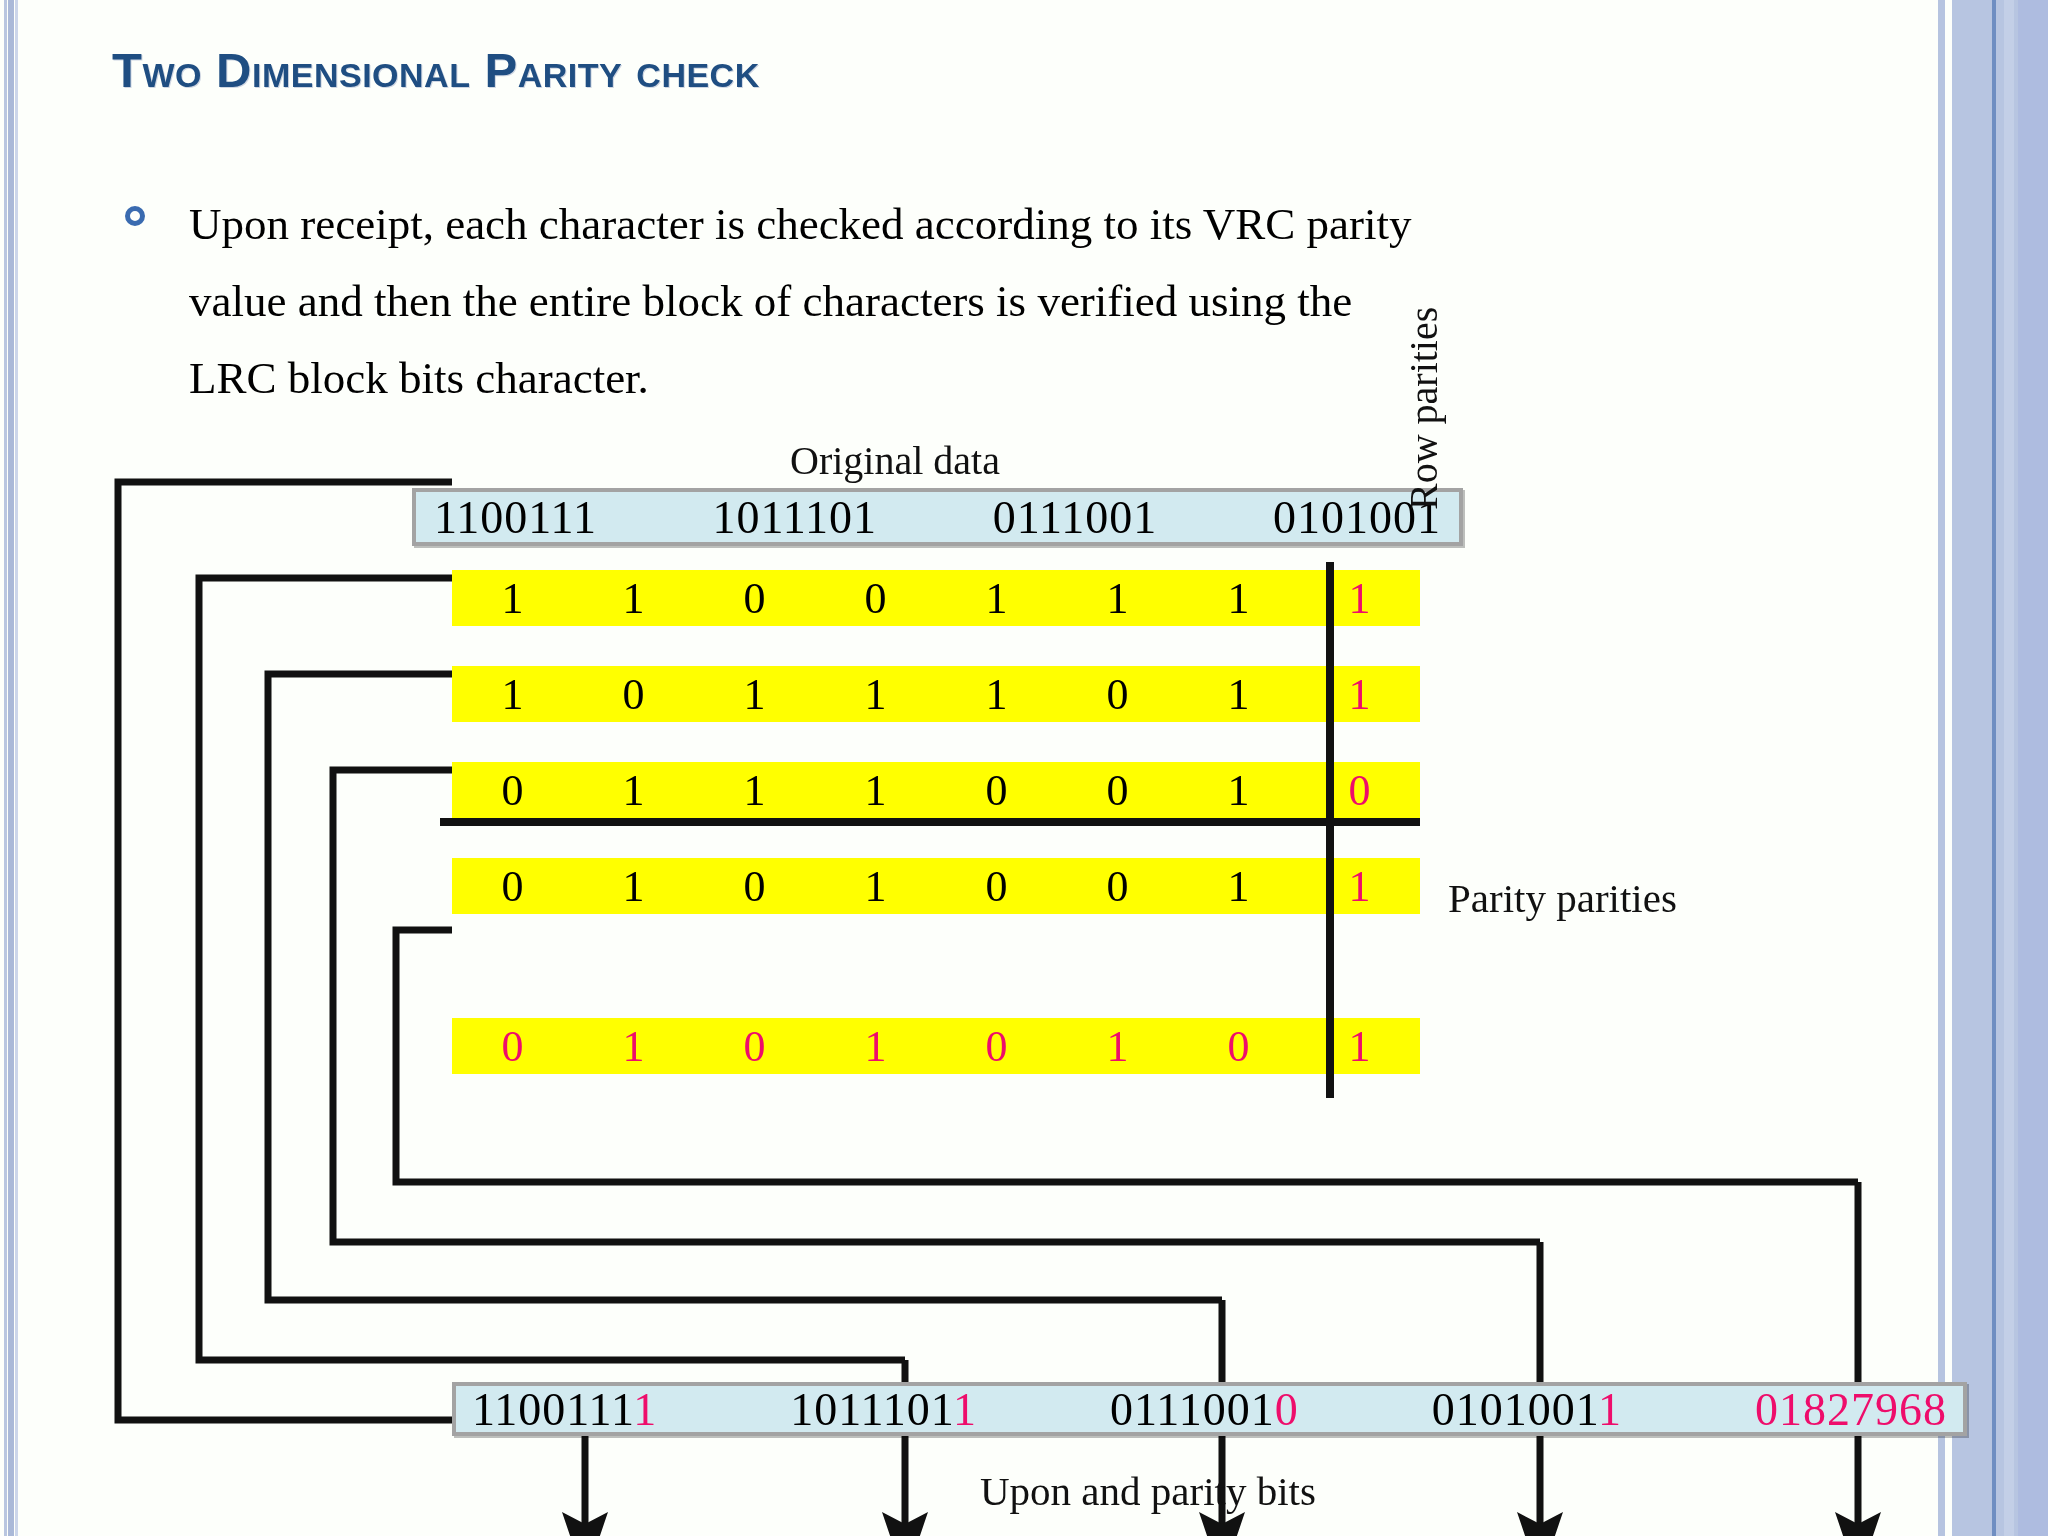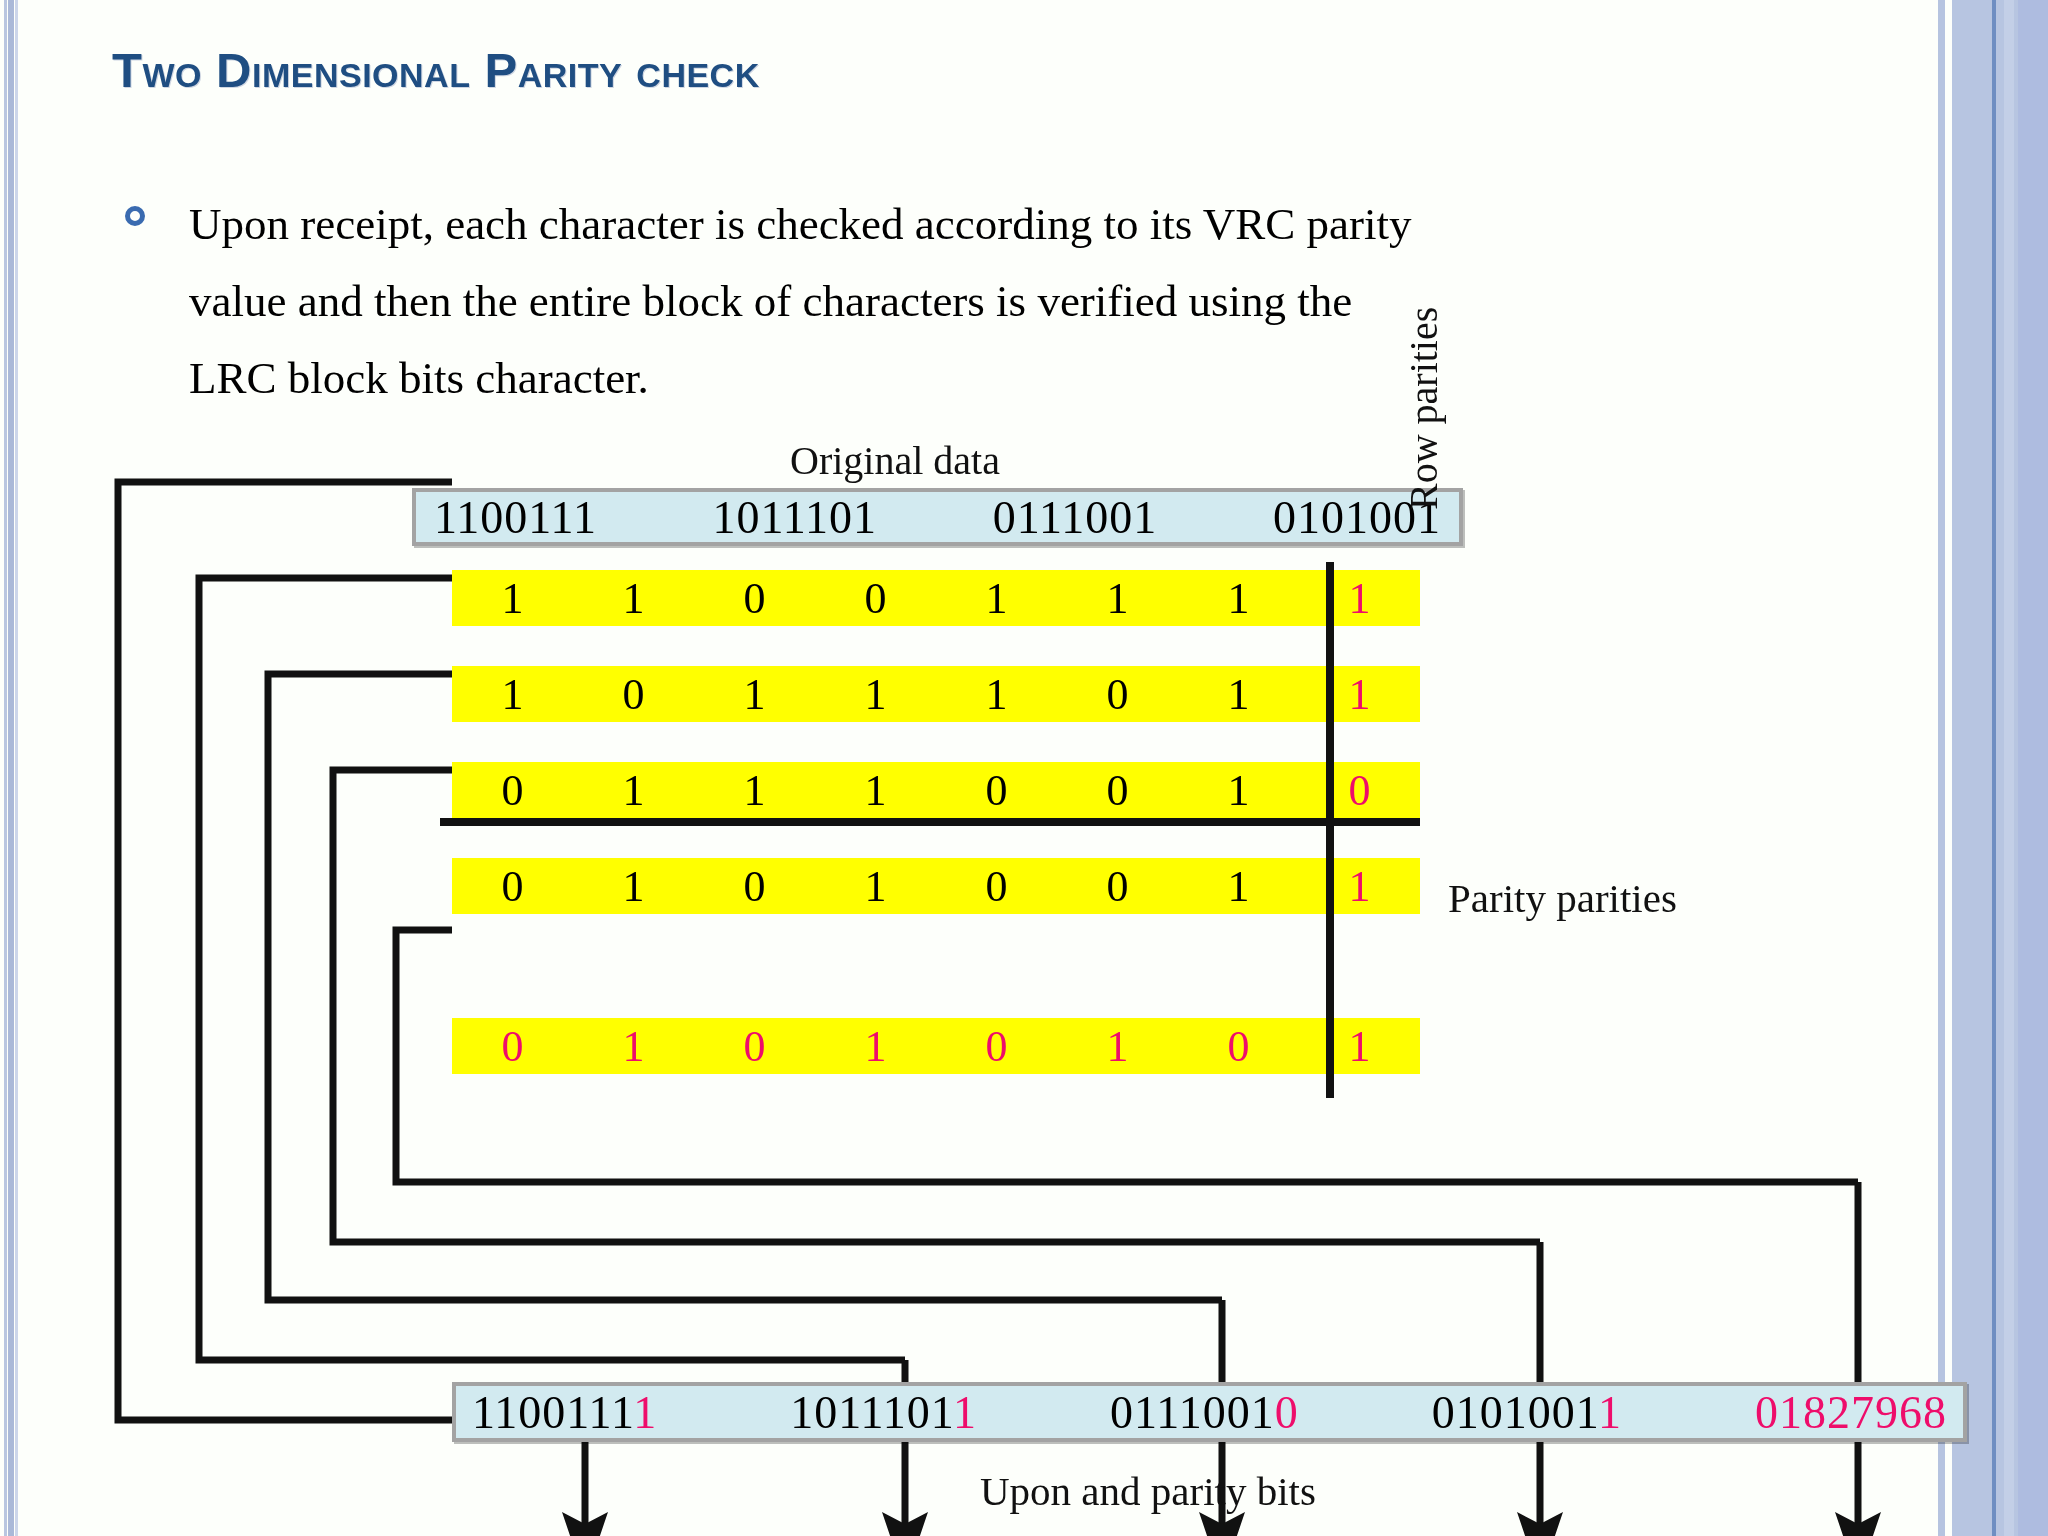--- a/index.html
+++ b/index.html
@@ -66,21 +66,21 @@
   
   .databar{
     position:absolute;background:#d2eaf0;
     border:4px solid #a3a3a3;
     box-sizing:border-box;
     display:flex;align-items:center;
     font-size:46px;color:#000;
     box-shadow:2px 2px 0 rgba(0,0,0,.25);
   }
   .bar-top{left:412px;top:68px;width:1051px;height:58px;padding:0 18px;justify-content:space-between;}
-  .bar-bottom{left:452px;top:962px;width:1515px;height:60px;padding:0 16px;justify-content:space-between;}
+  .bar-bottom{left:452px;top:962px;width:1515px;height:54px;padding:0 16px;justify-content:space-between;}
   .bar-top span,.bar-bottom span{letter-spacing:1px;}
   .red{color:#ee0d6b;}
 
   
   .matrix{position:absolute;left:452px;top:150px;width:968px;}
   .mrow{
     position:absolute;left:0;height:56px;width:968px;
     background:#ffff00;display:flex;align-items:center;
     font-size:44px;color:#000;
   }

